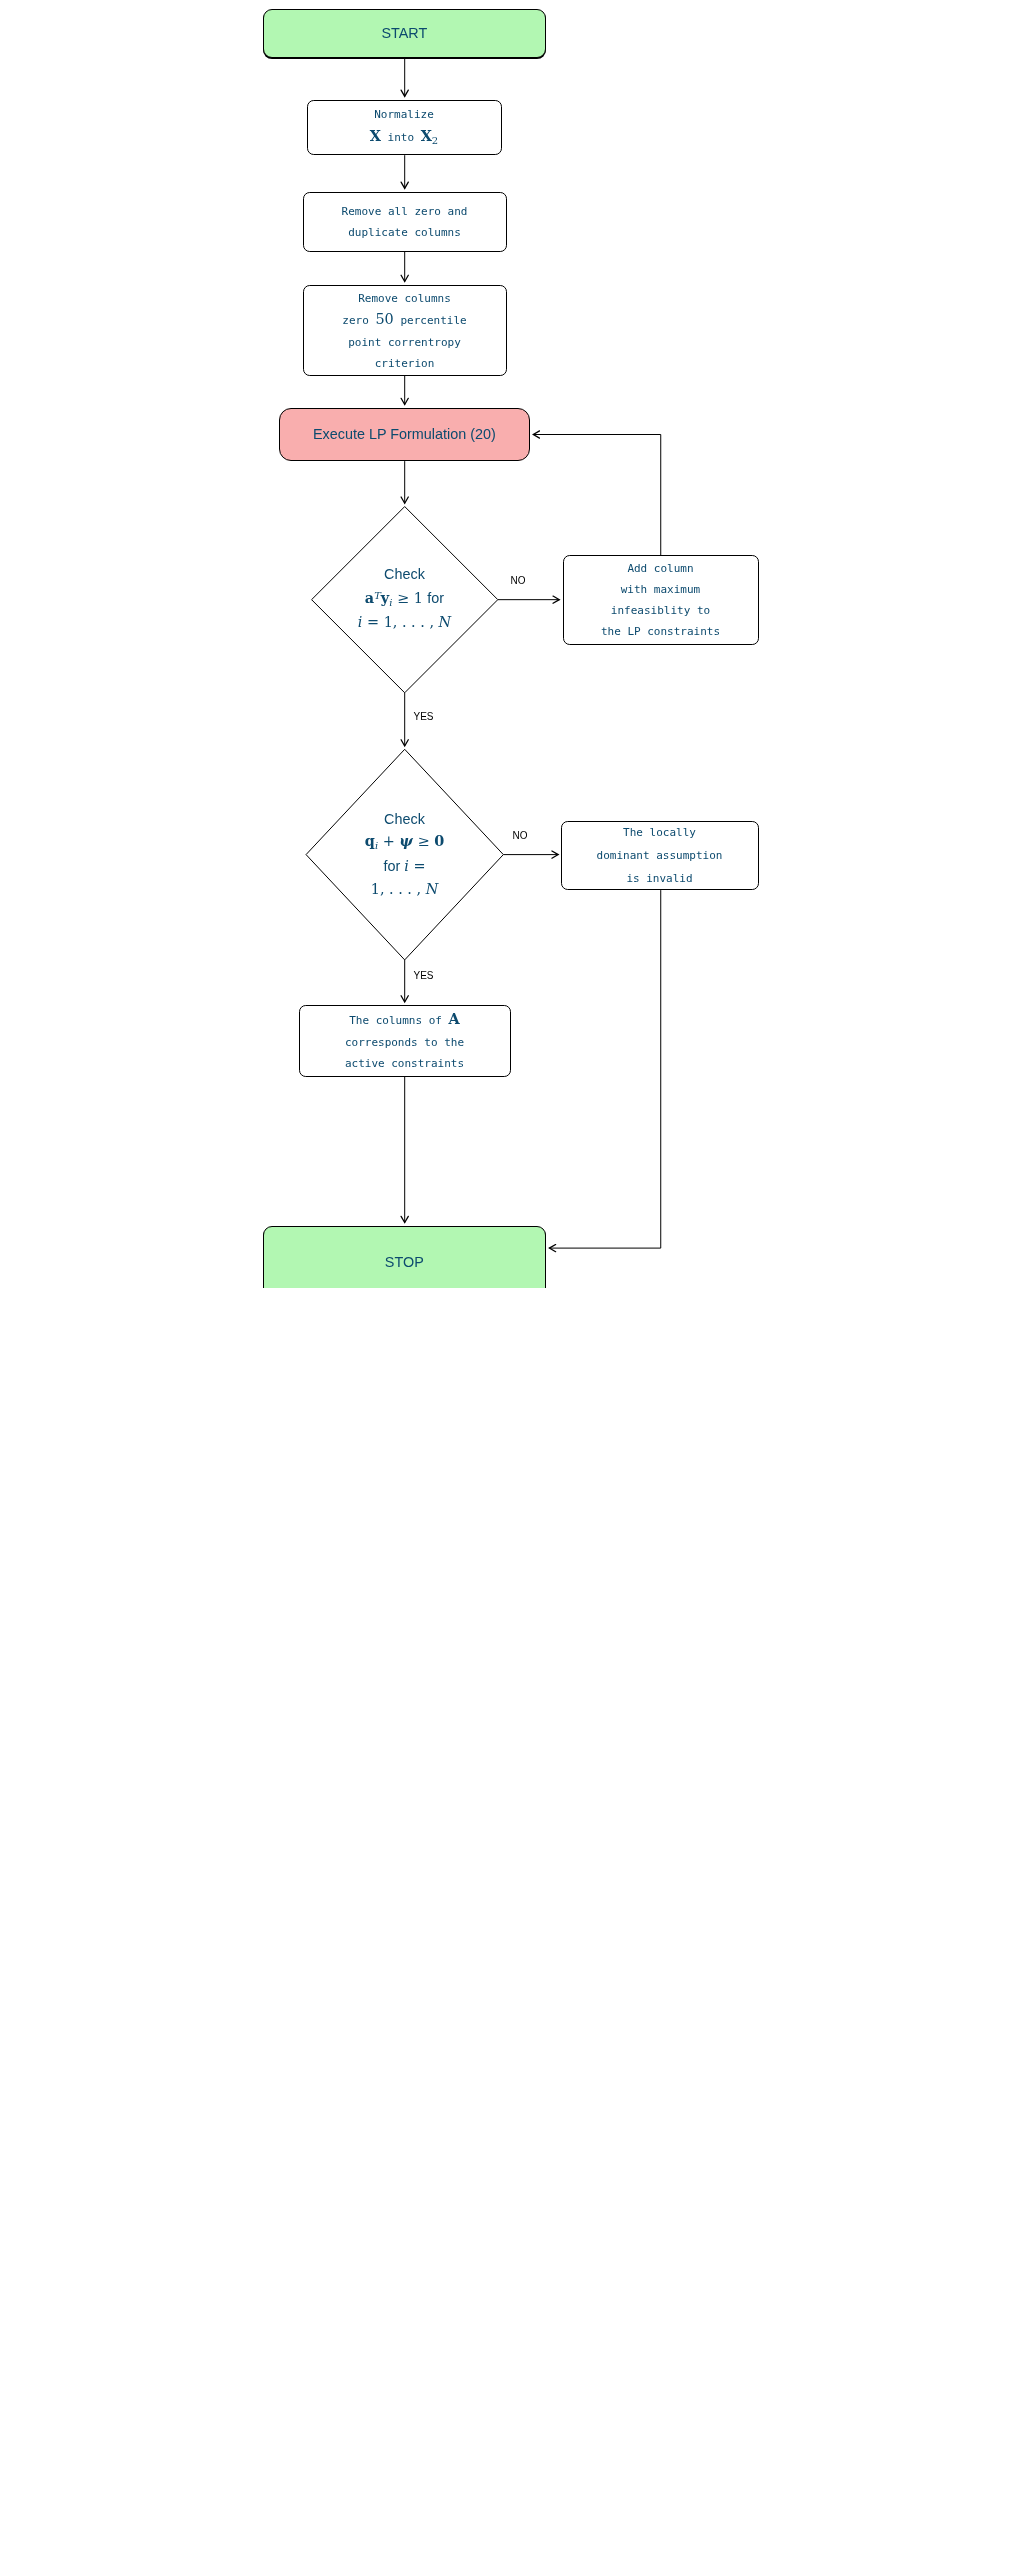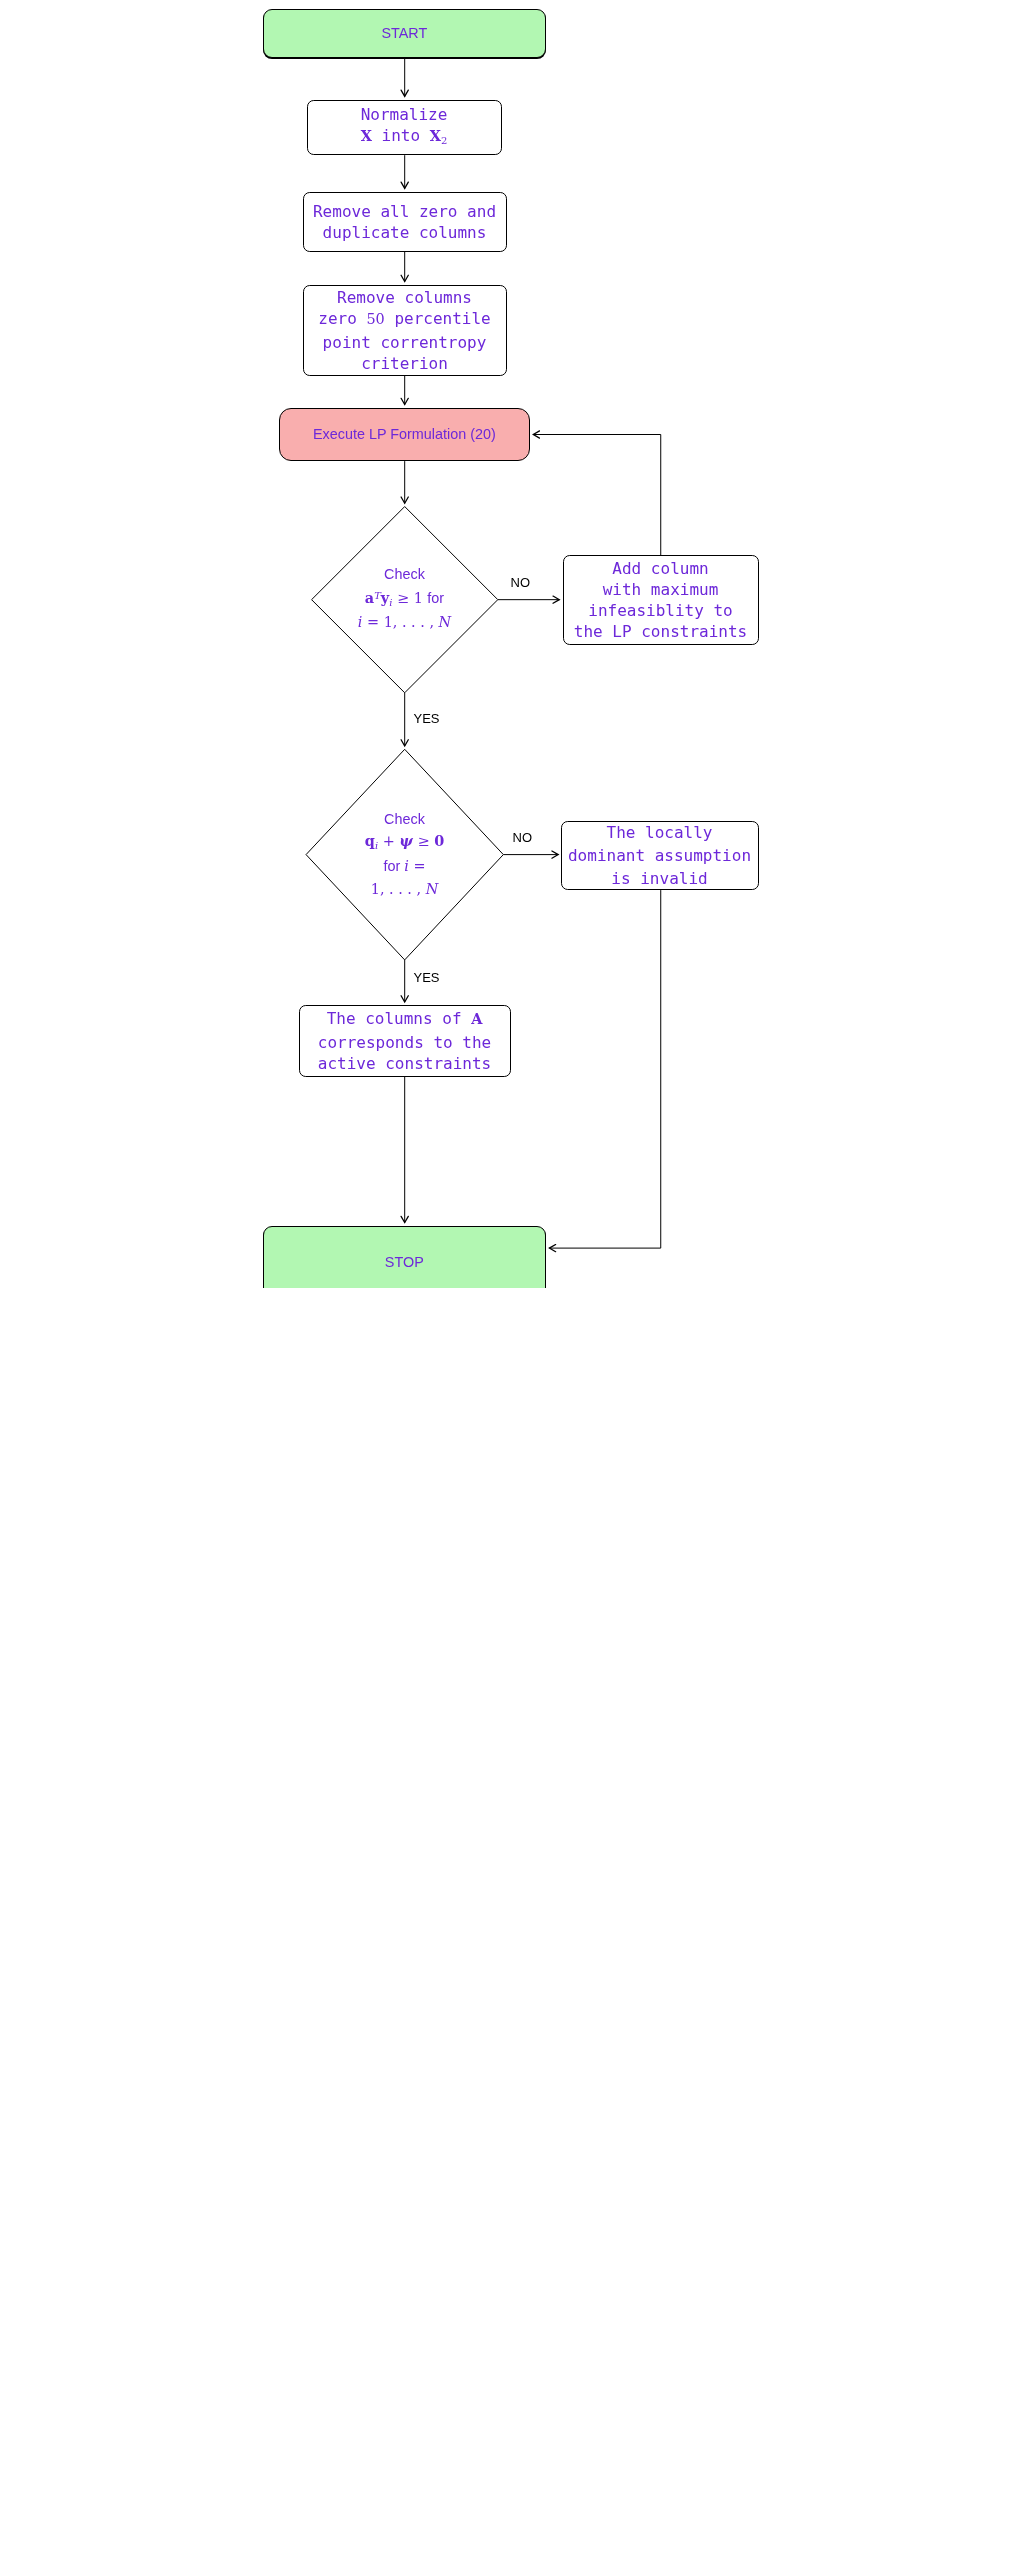--- a/index.html
+++ b/index.html
@@ -1,34 +1,34 @@
 <!DOCTYPE html>
 <html style="font-size:9px"><head>
 <meta charset="utf-8">
 <style>
   html,body{margin:0;padding:0;background:#ffffff;}
   #canvas{position:relative;width:510px;height:1288px;margin:0 auto;background:#ffffff;
           font-family:"Liberation Sans", sans-serif;}
   #wires{position:absolute;left:0;top:0;z-index:0;}
   .node{position:absolute;z-index:1;display:flex;flex-direction:column;justify-content:center;
-        align-items:center;text-align:center;box-sizing:border-box;color:#6d28d9;}
+        align-items:center;text-align:center;box-sizing:border-box;color:#0c4a6e;}
   .terminal{background:#b2f7b2;border:1.7px solid #000;border-radius:9px;
             box-shadow:0 1.1px 0 #000;font-size:15.5px;}
   .alert{background:#f9aeae;border:1.7px solid #000;border-radius:12px;font-size:15px;}
   .process{background:#ffffff;border:0.9px solid #000;border-radius:6.7px;}
   .diamond-text{background:transparent;border:none;}
   .line{white-space:pre;line-height:21px;}
-  .mono{font-family:"DejaVu Sans Mono", monospace;font-size:16px;}
+  .mono{font-family:"DejaVu Sans Mono", monospace;font-size:11px;}
   .sans{font-family:"Liberation Sans", sans-serif;font-size:14.4px;}
   .m-serif{font-family:"DejaVu Serif", serif;font-size:14.4px;}
   .m-it{font-family:"DejaVu Serif", serif;font-style:italic;font-size:14.4px;}
   .m-b{font-family:"DejaVu Serif", serif;font-weight:bold;font-size:14.4px;}
   .m-bi{font-family:"DejaVu Serif", serif;font-weight:bold;font-style:italic;font-size:14.4px;}
   sup.m-it,sub.m-it,sub.m-serif{font-size:10px;}
-  .edge-label{position:absolute;z-index:1;font-size:13px;color:#000;
+  .edge-label{position:absolute;z-index:1;font-size:10px;color:#000;
               font-family:"Liberation Sans", sans-serif;}
 </style>
 </head>
 <body>
 
 <div id="canvas">
 
   <svg id="wires" width="510" height="1288" viewBox="0 0 920 2324">
     <defs>
       <marker id="arrow" viewBox="0 0 10 10" refX="8" refY="5" markerWidth="9" markerHeight="9" orient="auto-start-reverse">

